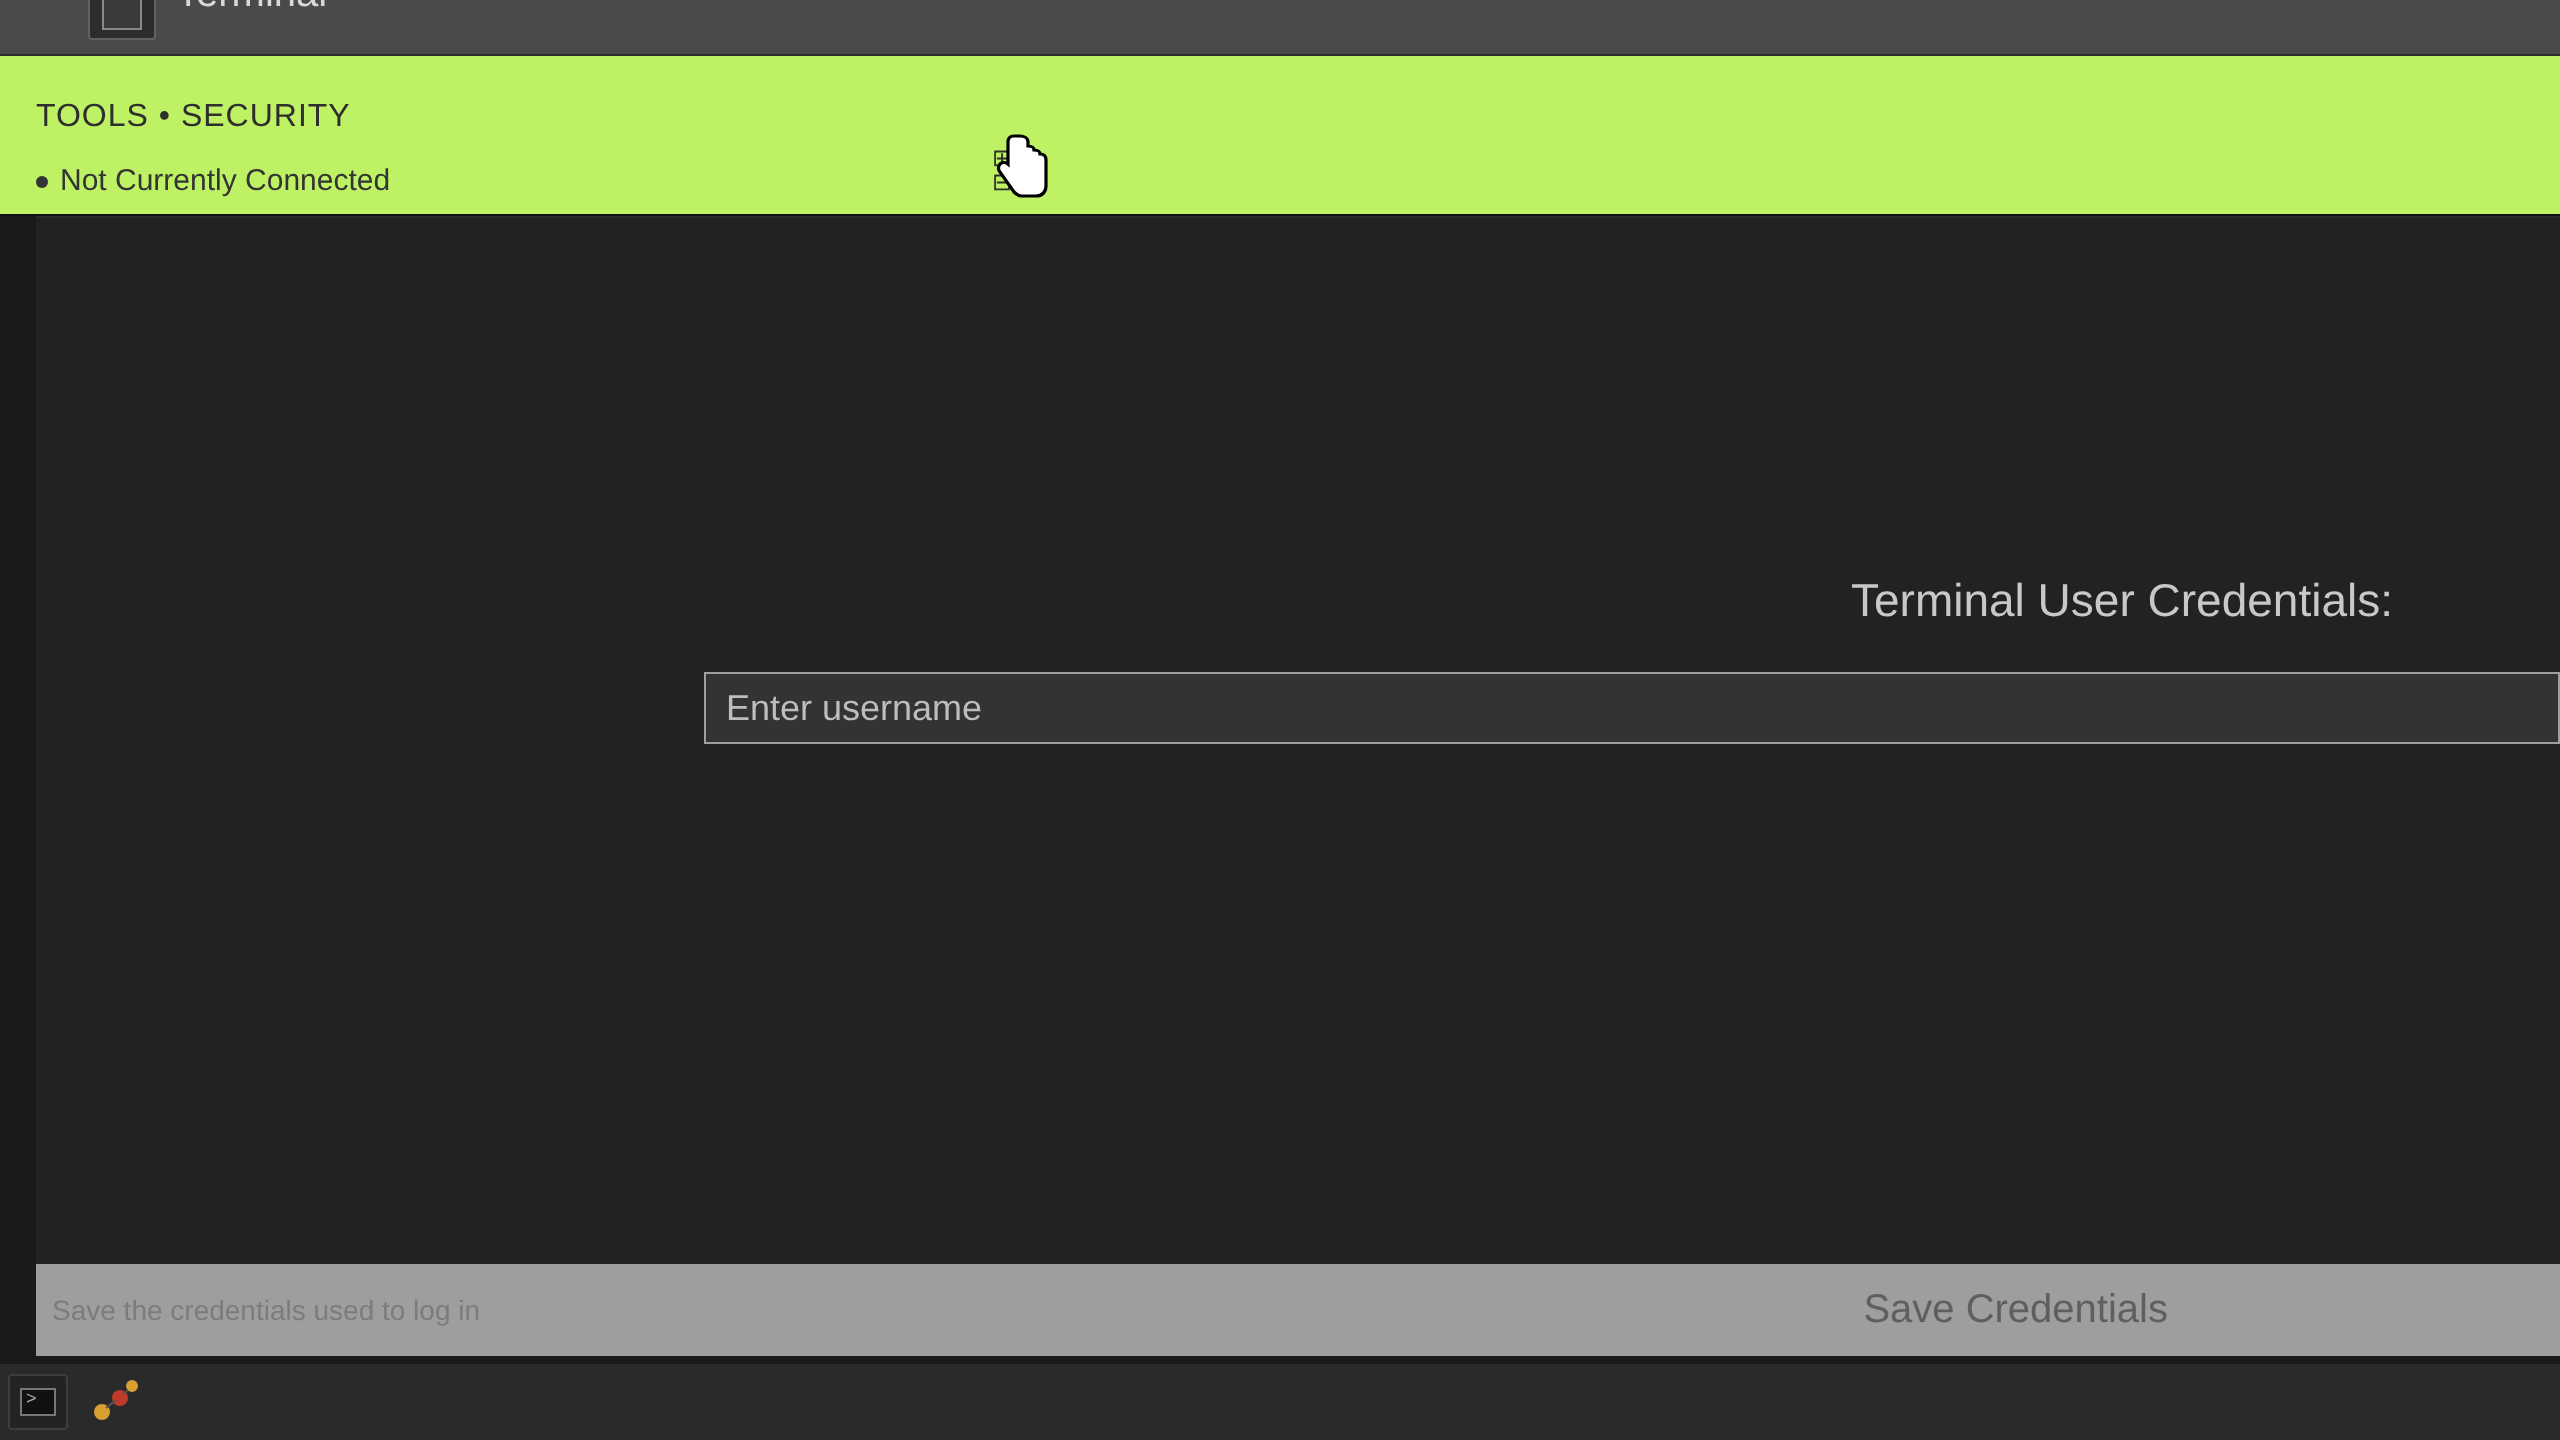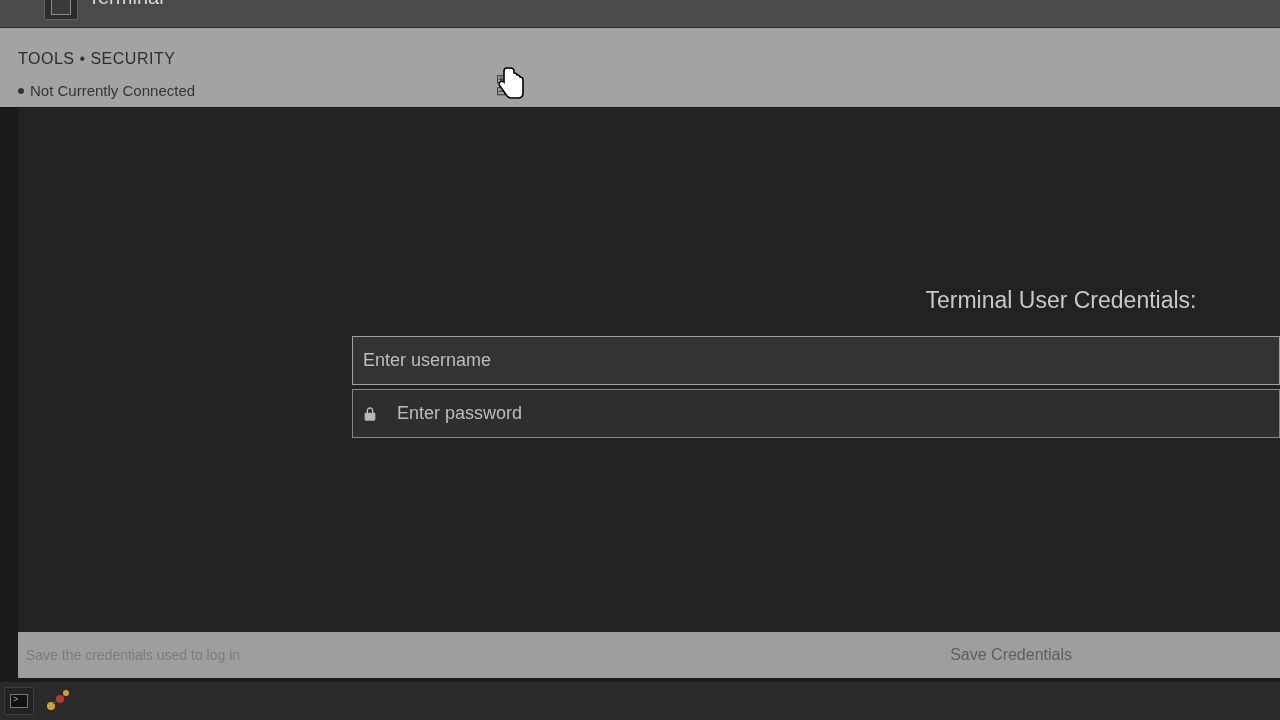--- a/index.html
+++ b/index.html
@@ -44,21 +44,21 @@
   }
   .title-text {
     color: #d8d8d8;
     font-size: 20px;
     line-height: 10px;
     margin-top: -8px;
     font-weight: 400;
   }
   .subbar {
     height: 80px;
-    background: #a3a3a3;
+    background: #bef264;
     border-bottom: 1px solid #111;
     position: relative;
     padding-left: 18px;
   }
   .subbar-top-label {
     position: absolute;
     left: 18px;
     top: 22px;
     color: #2e2e2e;
     font-size: 16px;
@@ -108,26 +108,26 @@
     color: #c8c8c8;
     font-size: 23px;
     font-weight: 400;
     text-align: center;
     width: 100%;
     padding-right: 0;
     margin-bottom: 22px;
     padding-left: 490px;
   }
   .field {
-    height: 49px;
+    height: 36px;
     border: 1px solid #878787;
     background: #2e2e2e;
     display: flex;
     align-items: center;
-    margin-bottom: 4px;
+    margin-bottom: 18px;
     width: 100%;
   }
   .field.focused {
     background: #333333;
     border-color: #a0a0a0;
   }
   .field input {
     flex: 1;
     background: transparent;
     border: none;
@@ -164,24 +164,24 @@
     padding-left: 18px;
   }
   .save-bar-hint {
     position: absolute;
     left: 8px;
     color: #7c7c7c;
     font-size: 14px;
   }
   .save-bar-label {
     color: #5f5f5f;
-    font-size: 16px;
+    font-size: 20px;
     font-weight: 400;
     position: absolute;
-    right: 208px;
+    right: 196px;
   }
   .taskbar {
     position: absolute;
     left: 0;
     right: 0;
     bottom: 0;
     height: 38px;
     background: #2a2a2a;
     display: flex;
     align-items: center;
@@ -251,28 +251,20 @@
 </div>
 
 <div class="content">
   <div class="credential-block">
     <div class="cred-heading">Terminal User Credentials:</div>
 
     <div class="field focused">
       <input type="text" placeholder="Enter username" style="">
     </div>
 
-    <div class="field">
-      <span class="lock-icon">
-        <svg class="lock-svg" viewBox="0 0 24 24">
-          <path d="M18 10h-1V7c0-2.76-2.24-5-5-5S7 4.24 7 7v3H6c-1.1 0-2 .9-2 2v8c0 1.1.9 2 2 2h12c1.1 0 2-.9 2-2v-8c0-1.1-.9-2-2-2zM9 7c0-1.66 1.34-3 3-3s3 1.34 3 3v3H9V7z"></path>
-        </svg>
-      </span>
-      <input type="password" placeholder="Enter password" style="">
-    </div>
   </div>
 </div>
 
 <div class="save-bar">
   <span class="save-bar-hint">Save the credentials used to log in</span>
   <span class="save-bar-label">Save Credentials</span>
 </div>
 
 <div class="taskbar">
   <div class="taskbar-btn">

